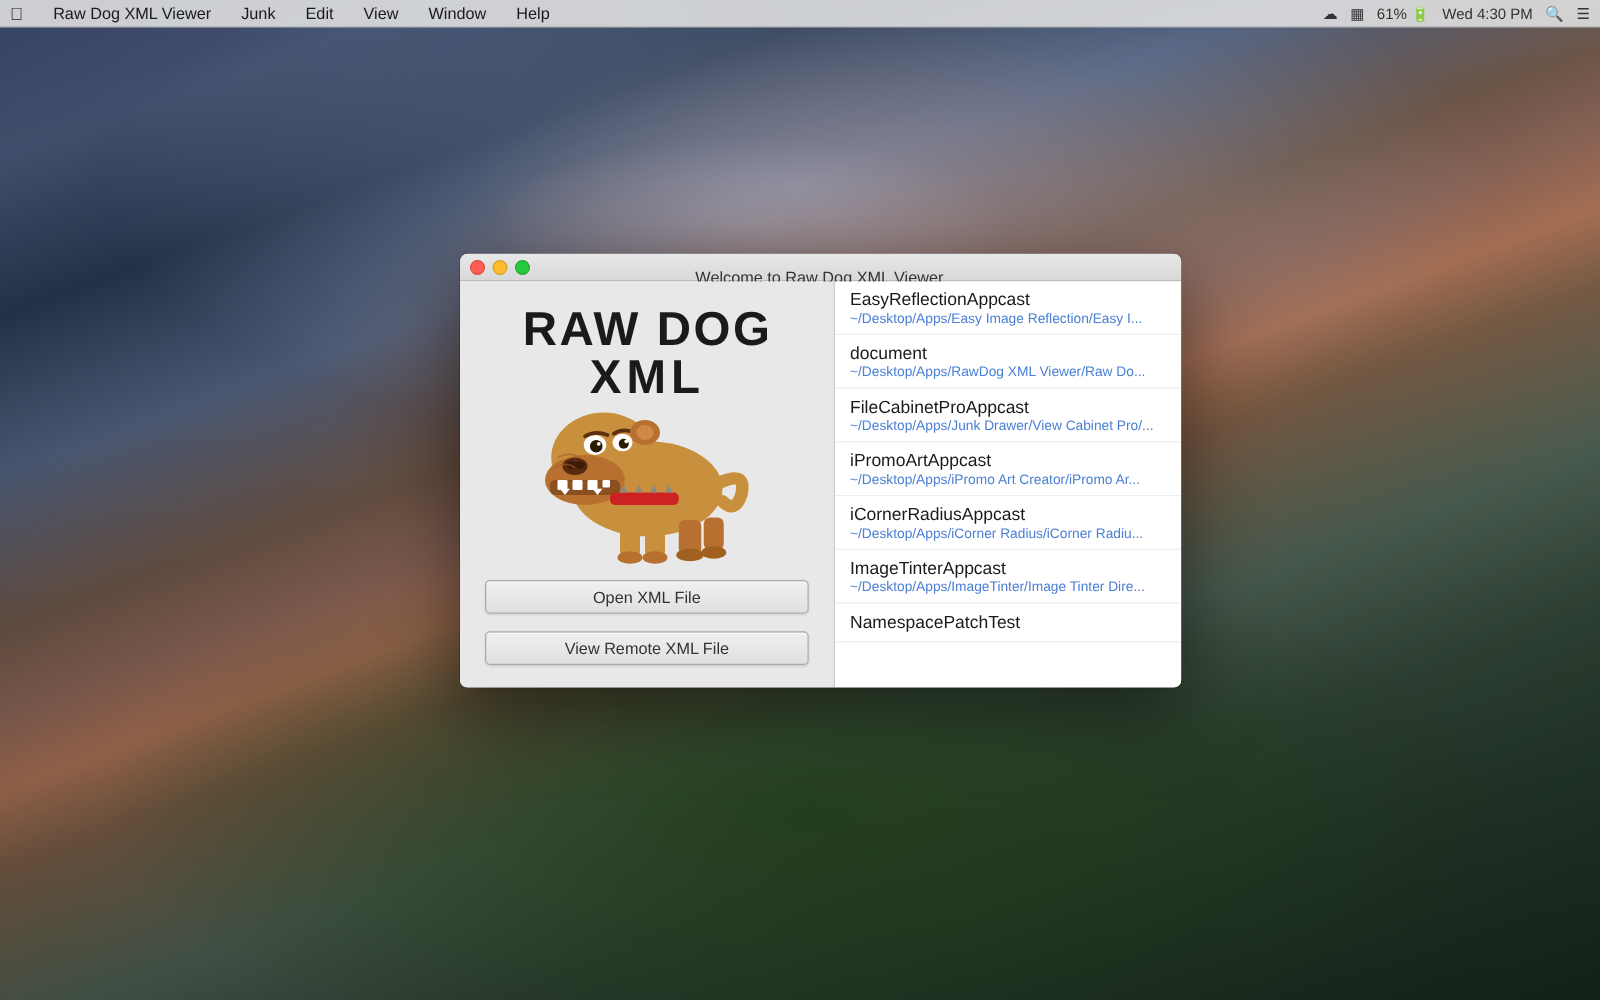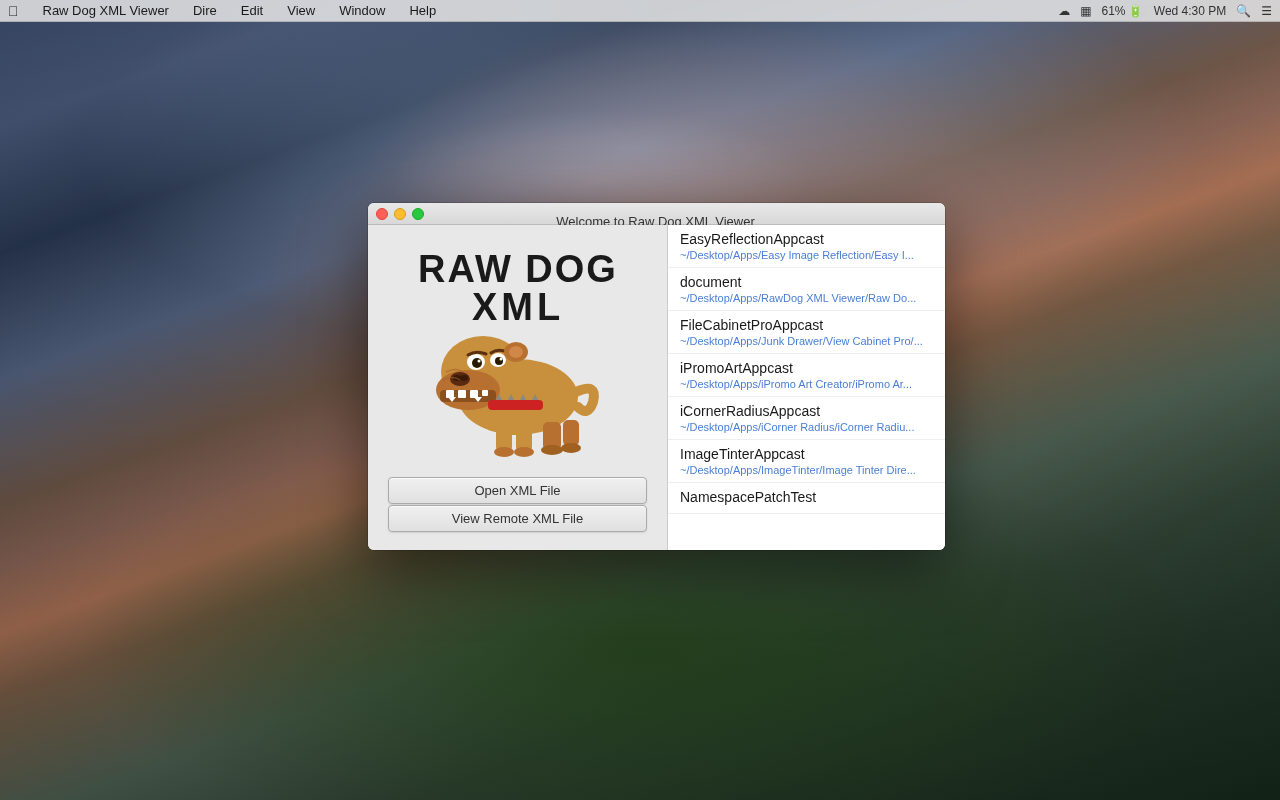--- a/index.html
+++ b/index.html
@@ -182,21 +182,21 @@
     .logo-svg {
       width: 220px;
       height: 220px;
     }
 
     .buttons-area {
       width: 100%;
       padding: 8px 10px;
       display: flex;
       flex-direction: column;
-      gap: 1px;
+      gap: 14px;
     }
 
     .mac-button {
       width: 100%;
       padding: 5px 12px;
       background: linear-gradient(180deg, #f0f0f0 0%, #e0e0e0 100%);
       border: 1px solid #aaa;
       border-radius: 4px;
       font-size: 13px;
       color: #333;
@@ -241,21 +241,21 @@
   </style>
 </head>
 <body>
 
 <div class="desktop">
 
   <div class="menubar">
     <div class="menubar-left">
       <span class="apple-logo"></span>
       <span class="menu-item app-name">Raw Dog XML Viewer</span>
-      <span class="menu-item">Dire</span>
+      <span class="menu-item">Junk</span>
       <span class="menu-item">Edit</span>
       <span class="menu-item">View</span>
       <span class="menu-item">Window</span>
       <span class="menu-item">Help</span>
     </div>
     <div class="menubar-right">
       <span class="status-icon">☁</span>
       <span class="status-icon">▦</span>
       <span class="status-icon">
         <span>61%</span> 🔋

